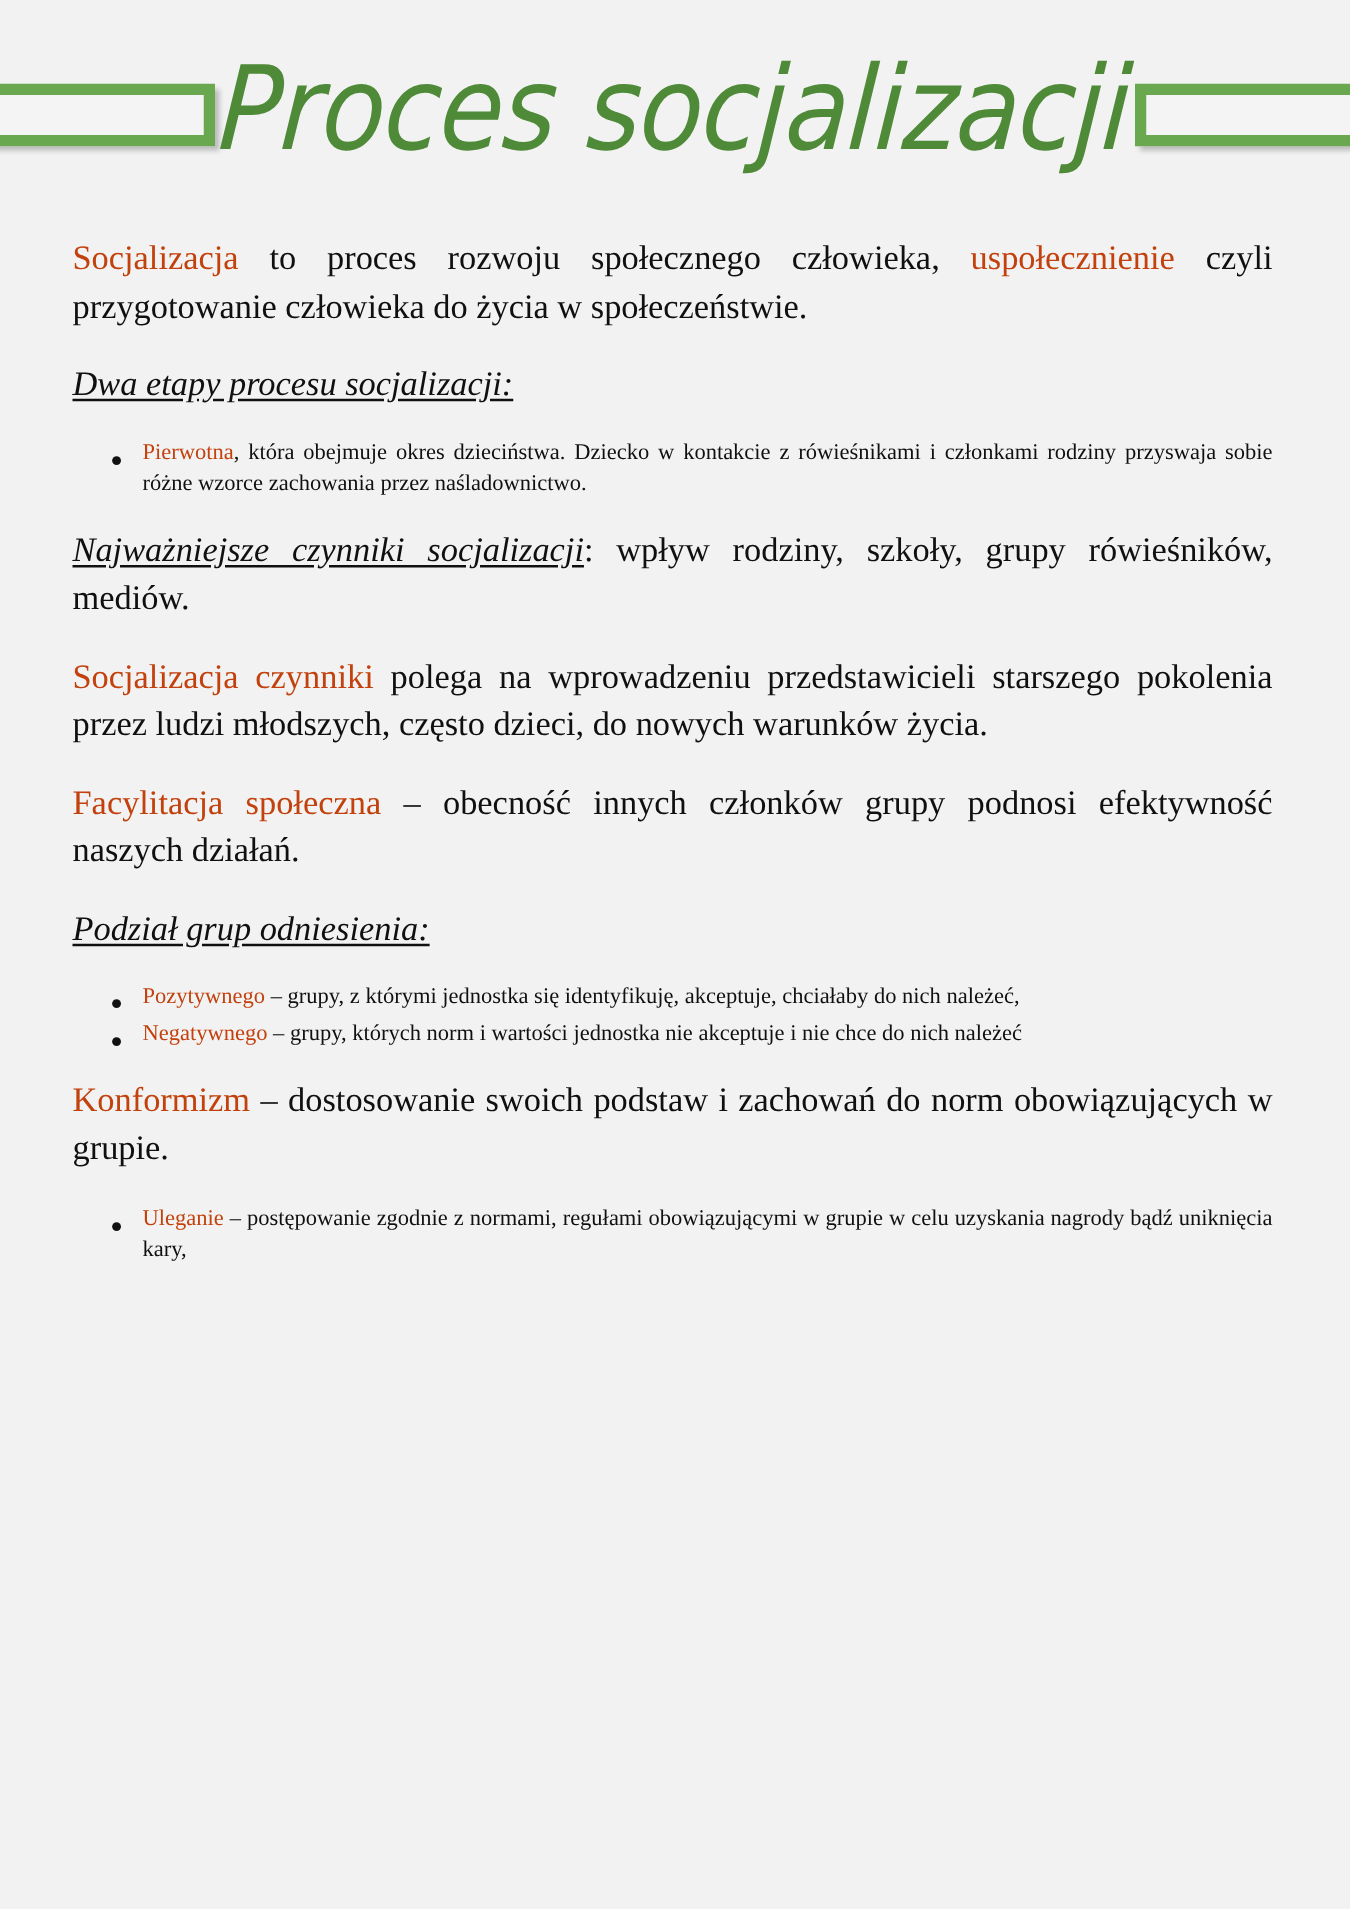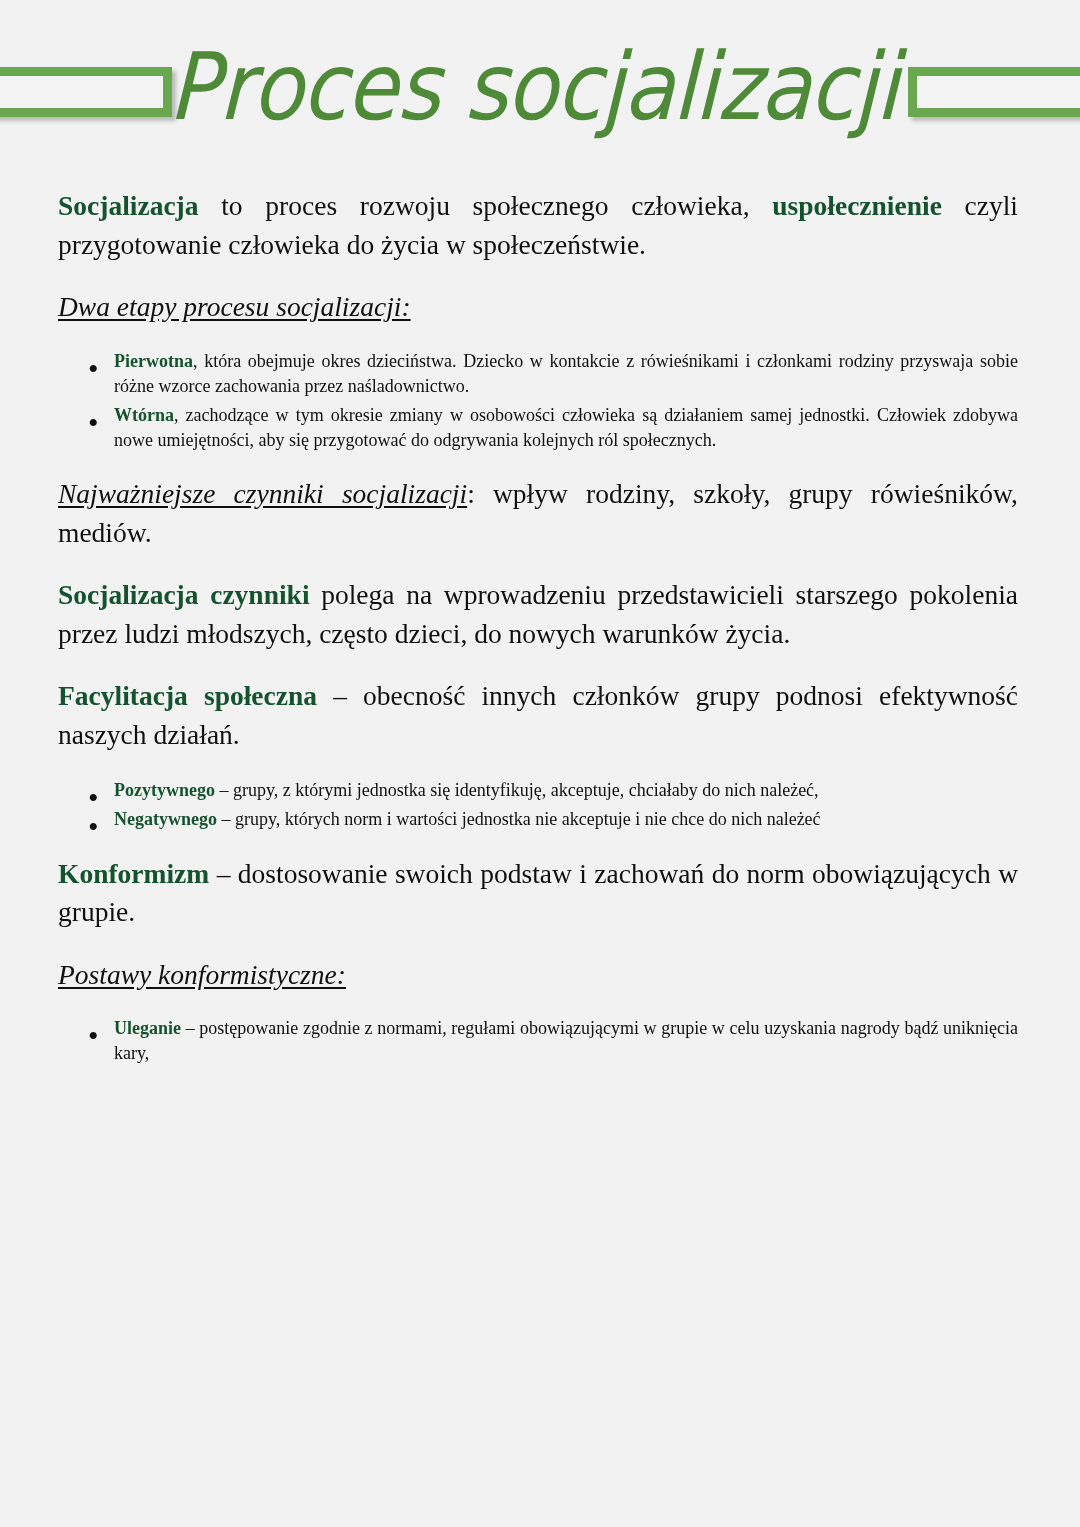--- a/index.html
+++ b/index.html
@@ -84,22 +84,22 @@
     position: absolute;
     left: 30px;
     top: -1px;
     font-size: 30px;
     line-height: 1.40;
     color: #111;
   }
   ul.bullets li:last-child { margin-bottom: 0; }
 
   .term {
-    color: #14532d;
-    font-weight: bold;
+    color: #c2410c;
+    font-weight: normal;
   }
   .uline {
     text-decoration: underline;
     text-underline-offset: 3px;
     font-style: italic;
   }
   .heading-uline {
     margin: 0 0 22px 0;
     font-size: 27.5px;
     line-height: 1.40;
@@ -115,38 +115,37 @@
 </div>
 
 <div class="content">
 
   <p class="para"><span class="term">Socjalizacja</span><span> to proces rozwoju społecznego człowieka, </span><span class="term">uspołecznienie</span><span> czyli przygotowanie człowieka do życia w społeczeństwie.</span></p>
 
   <p class="heading-uline"><span class="uline">Dwa etapy procesu socjalizacji:</span></p>
 
   <ul class="bullets">
     <li><span class="term">Pierwotna</span><span>, która obejmuje okres dzieciństwa. Dziecko w kontakcie z rówieśnikami i członkami rodziny przyswaja sobie różne wzorce zachowania przez naśladownictwo.</span></li>
-    <li><span class="term">Wtórna</span><span>, zachodzące w tym okresie zmiany w osobowości człowieka są działaniem samej jednostki. Człowiek zdobywa nowe umiejętności, aby się przygotować do odgrywania kolejnych ról społecznych.</span></li>
   </ul>
 
   <p class="para"><span class="uline">Najważniejsze czynniki socjalizacji</span><span>: wpływ rodziny, szkoły, grupy rówieśników, mediów.</span></p>
 
   <p class="para"><span class="term">Socjalizacja czynniki</span><span> polega na wprowadzeniu przedstawicieli starszego pokolenia przez ludzi młodszych, często dzieci, do nowych warunków życia.</span></p>
 
 
   <p class="para"><span class="term">Facylitacja społeczna</span><span> – obecność innych członków grupy podnosi efektywność naszych działań.</span></p>
 
 
+  <p class="heading-uline"><span class="uline">Podział grup odniesienia:</span></p>
 
   <ul class="bullets">
     <li><span class="term">Pozytywnego</span><span> – grupy, z którymi jednostka się identyfikuję, akceptuje, chciałaby do nich należeć,</span></li>
     <li><span class="term">Negatywnego</span><span> – grupy, których norm i wartości jednostka nie akceptuje i nie chce do nich należeć</span></li>
   </ul>
 
   <p class="para"><span class="term">Konformizm</span><span> – dostosowanie swoich podstaw i zachowań do norm obowiązujących w grupie.</span></p>
 
-  <p class="heading-uline"><span class="uline">Postawy konformistyczne:</span></p>
 
   <ul class="bullets">
     <li><span class="term">Uleganie</span><span> – postępowanie zgodnie z normami, regułami obowiązującymi w grupie w celu uzyskania nagrody bądź uniknięcia kary,</span></li>
   </ul>
 
 </div>
 
 </body></html>

